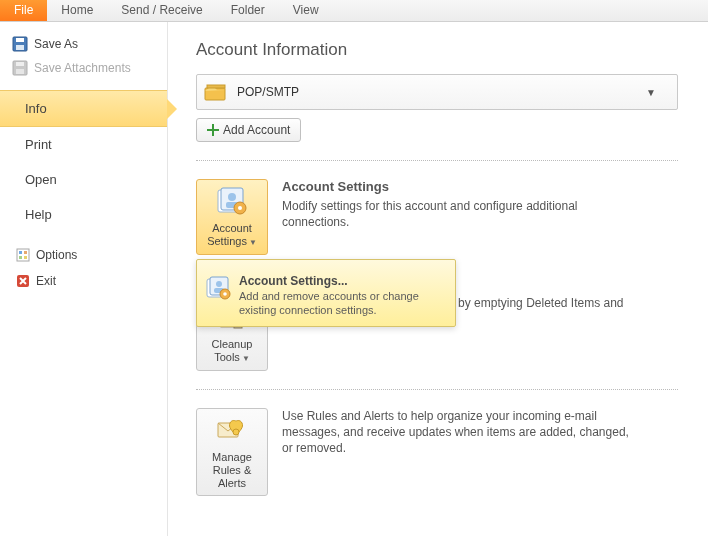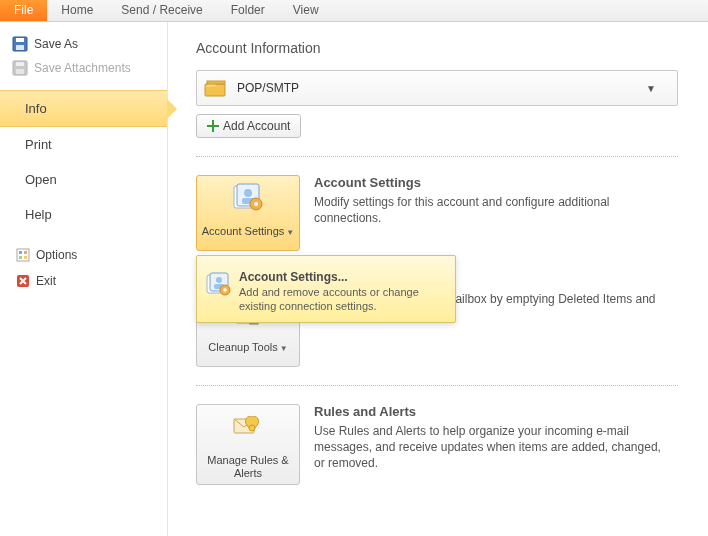--- a/index.html
+++ b/index.html
@@ -83,21 +83,21 @@
     cursor: pointer;
     font-size: 12px;
   }
   .nav-small svg { width: 14px; height: 14px; flex-shrink: 0; }
   .main {
     flex: 1;
     padding: 18px 30px 18px 28px;
     overflow: auto;
   }
   h1.page-title {
-    font-size: 14px;
+    font-size: 17px;
     font-weight: normal;
     color: #555;
     margin-bottom: 14px;
   }
   .account-dd {
     display: flex;
     align-items: center;
     border: 1px solid #c9c9c9;
     border-radius: 2px;
     height: 36px;
@@ -135,34 +135,34 @@
     border-top: 1px dotted #bbb;
     margin: 18px 0;
   }
   .section {
     display: flex;
     align-items: flex-start;
     gap: 14px;
     position: relative;
   }
   .bigbtn {
-    width: 104px;
+    width: 72px;
     min-height: 76px;
     border: 1px solid #c6c6c6;
     border-radius: 3px;
     background: linear-gradient(#fbfbfb,#ededed);
     text-align: center;
     padding: 6px 4px 4px;
     cursor: pointer;
     font-size: 11px;
     color: #444;
     display: flex;
     flex-direction: column;
     align-items: center;
-    gap: 11px;
+    gap: 4px;
   }
   .bigbtn.hovered {
     background: linear-gradient(#fff1c2,#ffd97a);
     border-color: #e8b556;
   }
   .bigbtn .lbl { line-height: 1.2; }
   .bigbtn .dd { font-size: 8px; color: #666; margin-left: 2px; }
   .section-body h3 {
     font-size: 13px;
     font-weight: bold;
@@ -323,18 +323,17 @@
       <div class="bigbtn">
         <svg width="36" height="32" viewBox="0 0 36 32">
             <rect x="4" y="8" width="20" height="14" rx="1" fill="#f7eccb" stroke="#caa85a"></rect>
             <path d="M4 8 L14 16 L24 8" fill="none" stroke="#caa85a"></path>
             <path d="M22 6 C22 6 26 4 28 8 C30 12 26 16 22 20 C18 16 14 12 16 8 C18 4 22 6 22 6 Z" fill="#f4c94d" stroke="#c99b2a"></path>
             <circle cx="22" cy="17" r="3" fill="#f4c94d" stroke="#c99b2a"></circle>
           </svg>
         <div class="lbl">Manage Rules &amp; Alerts</div>
       </div>
       <div class="section-body">
-        <h3>Rules and Alerts</h3>
         <p>Use Rules and Alerts to help organize your incoming e-mail messages, and receive updates when items are added, changed, or removed.</p>
       </div>
     </div>
   </div>
 </div>
 
 </body></html>

